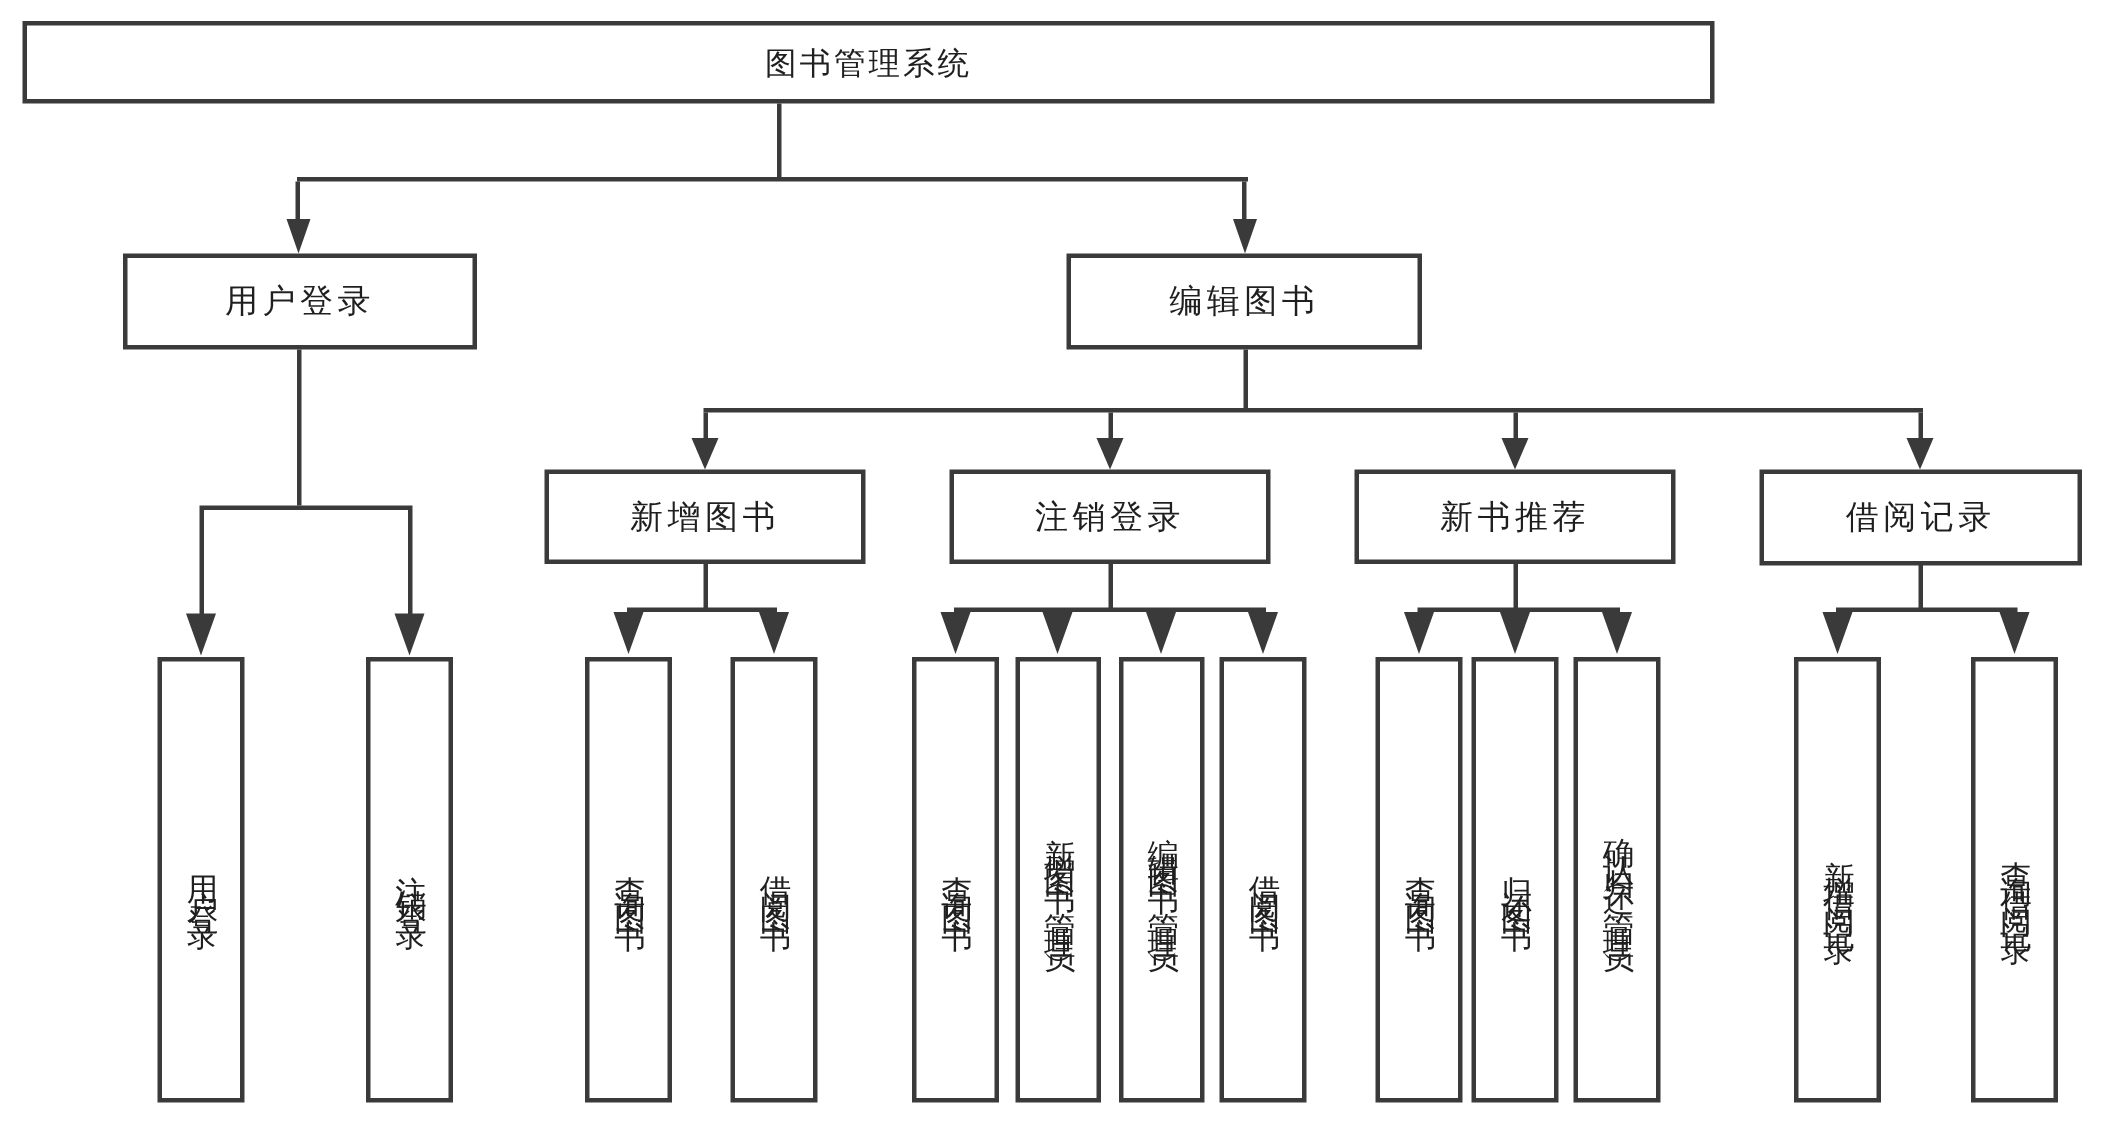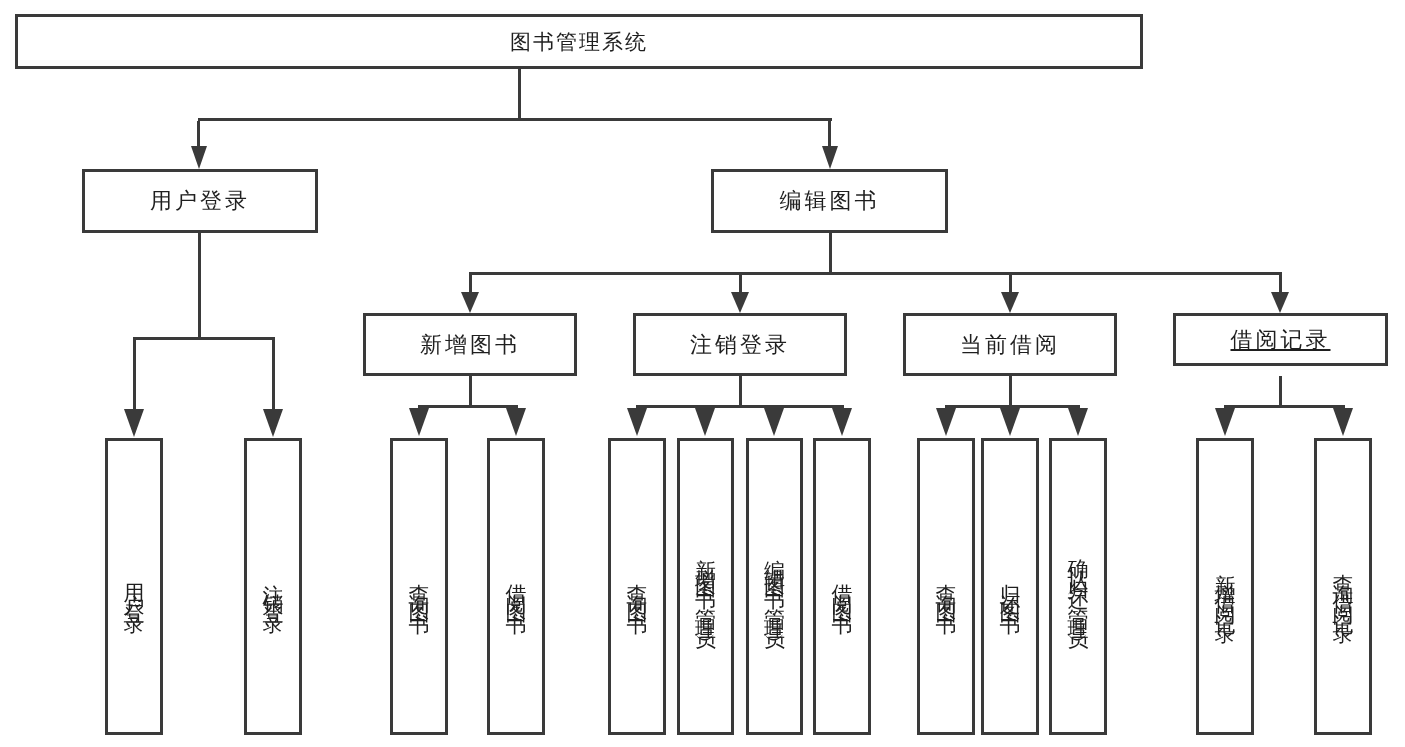--- a/index.html
+++ b/index.html
@@ -68,22 +68,22 @@
   <div class="tri m" style="left:461px;top:292px;"></div>
   <div class="line" style="left:739px;top:275px;width:3px;height:18px;"></div>
   <div class="tri m" style="left:731px;top:292px;"></div>
   <div class="line" style="left:1009px;top:275px;width:3px;height:18px;"></div>
   <div class="tri m" style="left:1001px;top:292px;"></div>
   <div class="line" style="left:1279px;top:275px;width:3px;height:18px;"></div>
   <div class="tri m" style="left:1271px;top:292px;"></div>
 
   <div class="box h" style="left:363px;top:313px;width:214px;height:63px;">新增图书</div>
   <div class="box h" style="left:633px;top:313px;width:214px;height:63px;">注销登录</div>
-  <div class="box h" style="left:903px;top:313px;width:214px;height:63px;">当前借阅</div>
-  <div class="box h" style="left:1173px;top:313px;width:215px;height:53px;text-decoration:underline;">借阅记录</div>
+  <div class="box h" style="left:903px;top:313px;width:214px;height:63px;">新书推荐</div>
+  <div class="box h" style="left:1173px;top:313px;width:215px;height:64px;">借阅记录</div>
 
   <div class="line" style="left:469px;top:376px;width:3px;height:31px;"></div>
   <div class="line" style="left:418px;top:405px;width:100px;height:3px;"></div>
   <div class="tri" style="left:409px;top:408px;"></div>
   <div class="tri" style="left:506px;top:408px;"></div>
 
   <div class="line" style="left:739px;top:376px;width:3px;height:31px;"></div>
   <div class="line" style="left:636px;top:405px;width:208px;height:3px;"></div>
   <div class="tri" style="left:627px;top:408px;"></div>
   <div class="tri" style="left:695px;top:408px;"></div>

